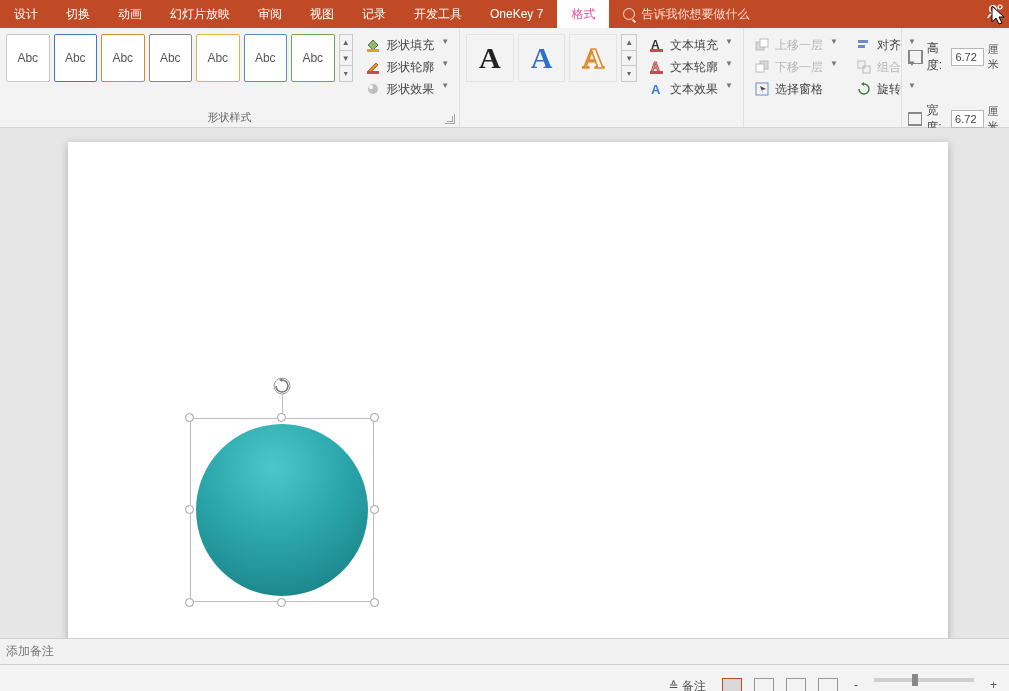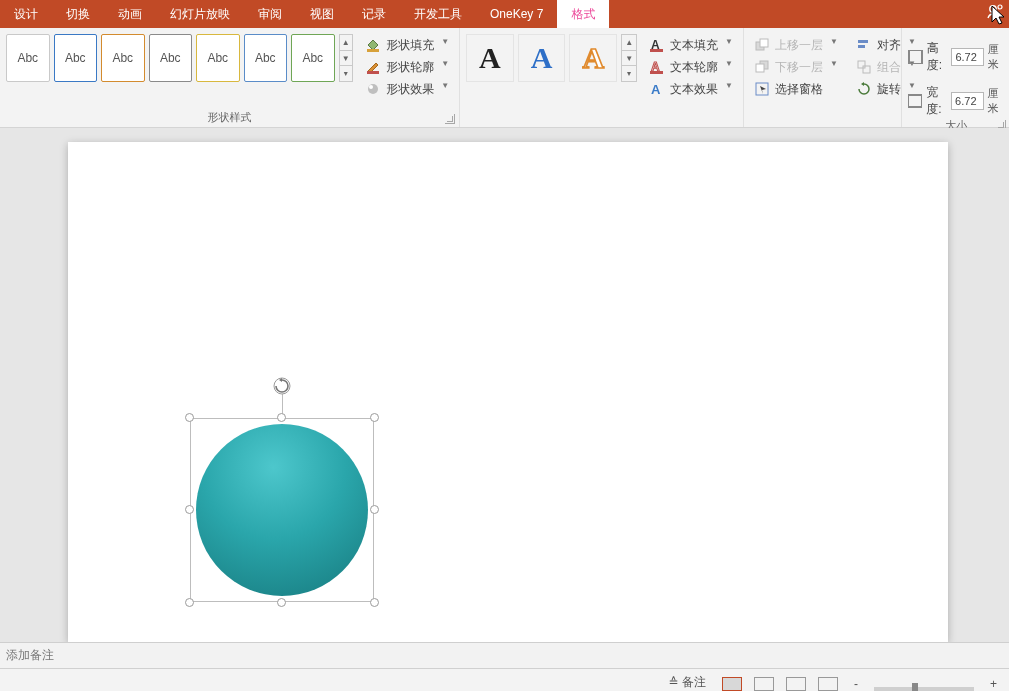--- a/index.html
+++ b/index.html
@@ -58,21 +58,21 @@
 .handle{ position:absolute; width:9px; height:9px; background:#fff; border:1px solid #9b9b9b; border-radius:50%; }
 .h-nw{left:-5px; top:-5px;} .h-n{left:calc(50% - 5px); top:-5px;} .h-ne{right:-5px; top:-5px;}
 .h-w{left:-5px; top:calc(50% - 5px);} .h-e{right:-5px; top:calc(50% - 5px);}
 .h-sw{left:-5px; bottom:-5px;} .h-s{left:calc(50% - 5px); bottom:-5px;} .h-se{right:-5px; bottom:-5px;}
 .rotline{ position:absolute; left:50%; top:-30px; width:1px; height:26px; background:#bdbdbd;}
 .rothandle{ position:absolute; left:calc(50% - 10px); top:-42px; width:20px; height:20px; }
 .circle-shape{ position:absolute; left:6px; top:6px; width:172px; height:172px; border-radius:50%; background:radial-gradient(circle at 45% 25%, #4dc7cc 0%, #2aa6ab 45%, #16787c 100%);}
 
 
 .notesbar{ height:26px; background:#f2f2f2; border-top:1px solid #cfcfcf; display:flex; align-items:center; padding:0 6px; font-size:12px; color:#777;}
-.statusbar{ height:23px; background:#f3f3f3; border-top:1px solid #d0d0d0; display:flex; align-items:flex-end; justify-content:flex-end; padding:0 8px; gap:12px; font-size:12px; color:#555;}
+.statusbar{ height:23px; background:#f3f3f3; border-top:1px solid #d0d0d0; display:flex; align-items:flex-start; justify-content:flex-end; padding:13px 8px; gap:12px; font-size:12px; color:#555;}
 .viewbtn{ width:20px; height:14px; border:1px solid #999; cursor:pointer;}
 .viewbtn.active{ background:#d8d8d8; border-color:#c14a26;}
 .zoomtrack{ width:100px; height:4px; background:#cfcfcf; position:relative;}
 .zoomthumb{ position:absolute; left:38px; top:-4px; width:6px; height:12px; background:#888;}
 .statusbar .sbtn{ cursor:pointer; padding:0 4px;}
 
 
 svg{display:block;}
 </style>
 </head>
@@ -82,20 +82,24 @@
   <div class="tab">设计</div>
   <div class="tab">切换</div>
   <div class="tab">动画</div>
   <div class="tab">幻灯片放映</div>
   <div class="tab">审阅</div>
   <div class="tab">视图</div>
   <div class="tab">记录</div>
   <div class="tab">开发工具</div>
   <div class="tab">OneKey 7</div>
   <div class="tab active">格式</div>
+  <div class="tellme">
+    <span class="tellme-icon"></span>
+    <span>告诉我你想要做什么</span>
+  </div>
   <div class="sharebox">
     <svg width="20" height="20" viewBox="0 0 20 20">
         <circle cx="8" cy="7" r="3.2" fill="none" stroke="#fff" stroke-width="1.4"></circle>
         <path d="M3 16c1-3 3-4 5-4s4 1 5 4" fill="none" stroke="#fff" stroke-width="1.4"></path>
         <circle cx="15" cy="5" r="2" fill="none" stroke="#fff" stroke-width="1.2"></circle>
       </svg>
   </div>
   <div class="cursor-icon">
     <svg width="20" height="22" viewBox="0 0 20 22">
         <path d="M3 2 L3 18 L7 14 L10 20 L13 19 L10 13 L15 13 Z" fill="#fff" stroke="#000" stroke-width="1"></path>
@@ -265,21 +269,21 @@
             </span>
           <span>旋转</span>
             <span class="dd">▼</span>
         </div>
       </div>
     </div>
   </div>
 
   <div class="group" style="flex:1;">
     <div class="group-body">
-      <div class="stack" style="gap:10px; padding-top:6px;">
+      <div class="stack" style="gap:28px; padding-top:6px;">
         <div class="sizefld">
           <span class="hicon"></span>
           <span>高度:</span>
           <span class="numbox">6.72</span>
           <span class="unitlbl">厘米</span>
         </div>
         <div class="sizefld">
           <span class="wicon"></span>
           <span>宽度:</span>
           <span class="numbox">6.72</span>

